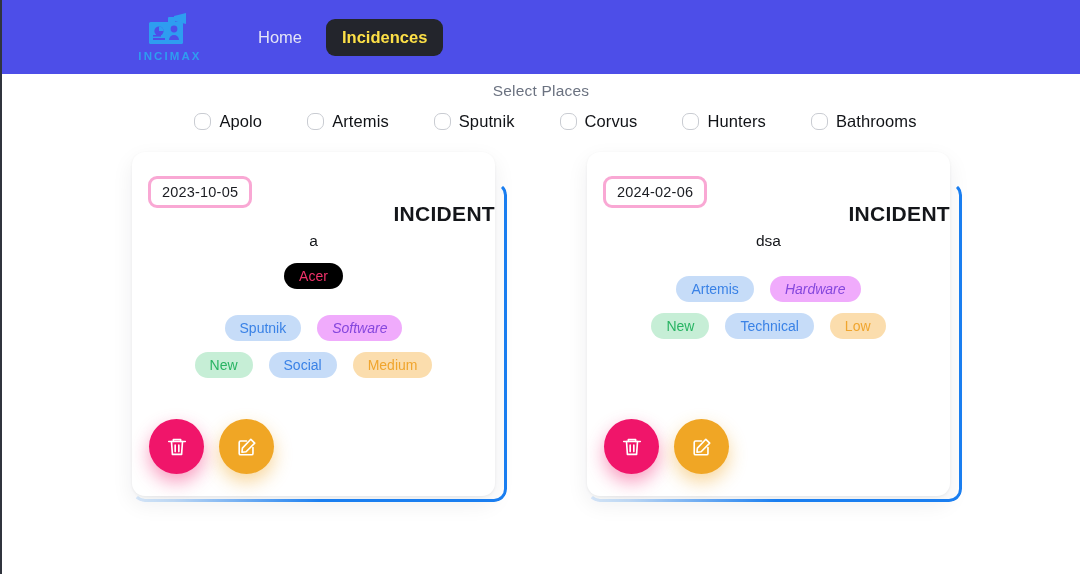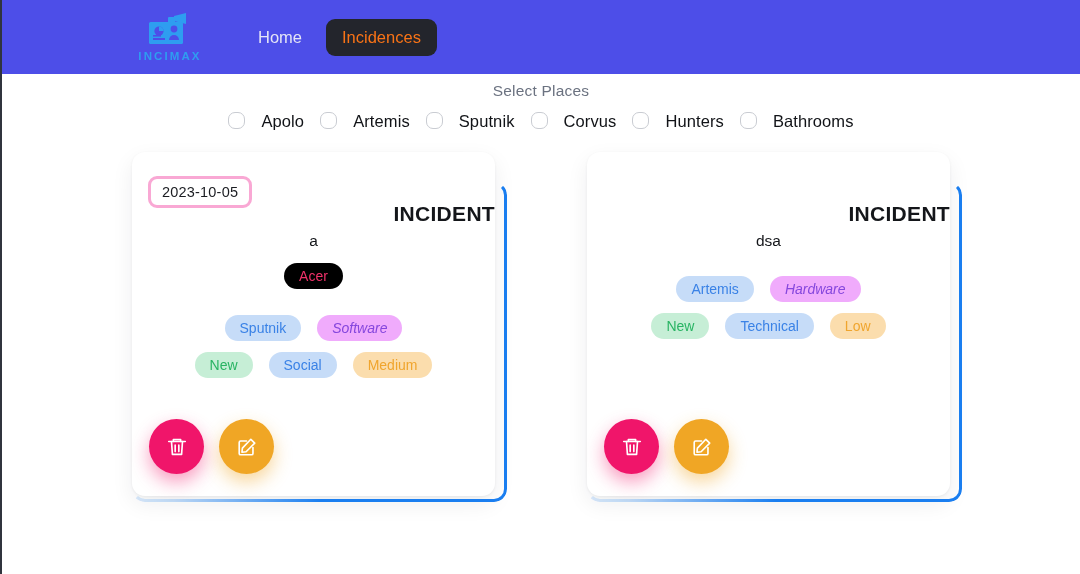--- a/index.html
+++ b/index.html
@@ -48,22 +48,22 @@
     font-size: 16.5px;
     font-weight: 400;
     padding: 8px 10px;
     text-decoration: none;
     border-radius: 8px;
     cursor: pointer;
     white-space: nowrap;
   }
   .nav-link.active {
     background: #23252c;
-    color: #f97316;
-    font-weight: 400;
+    color: #fde047;
+    font-weight: 700;
     padding: 9px 16px;
     border-radius: 9px;
   }
 
   
   .filters {
     padding-top: 8px;
     display: flex;
     flex-direction: column;
     align-items: center;
@@ -75,23 +75,25 @@
     letter-spacing: 0.2px;
   }
   .places-row {
     margin-top: 12px;
     display: flex;
     align-items: center;
     gap: 0px;
   }
   .place-item {
     display: flex;
-    gap: 16px;
+    align-items: center;
+    gap: 8px;
     margin-right: 16px;
     cursor: pointer;
+    margin-left: 29px;
   }
   .place-item:last-child { margin-right: 0; }
   .cbox {
     width: 17px; height: 17px;
     border: 1.6px solid #c9ccd2;
     border-radius: 7px;
     background: #ffffff;
     display: inline-block;
     flex: none;
     cursor: pointer;
@@ -344,20 +346,21 @@
           </button>
         </div>
 
       </div>
     </div>
 
     <div class="card">
       <div class="card-accent"></div>
       <div class="card-inner">
 
+        <div class="date-badge">2024-02-06</div>
 
         <div class="card-head">
           <div class="incident-title">INCIDENT</div>
           <div class="incident-sub">dsa</div>
         </div>
 
 
         <div class="chip-grid">
           <span class="chip chip-blue">Artemis</span>
           <span class="chip chip-purple">Hardware</span>

